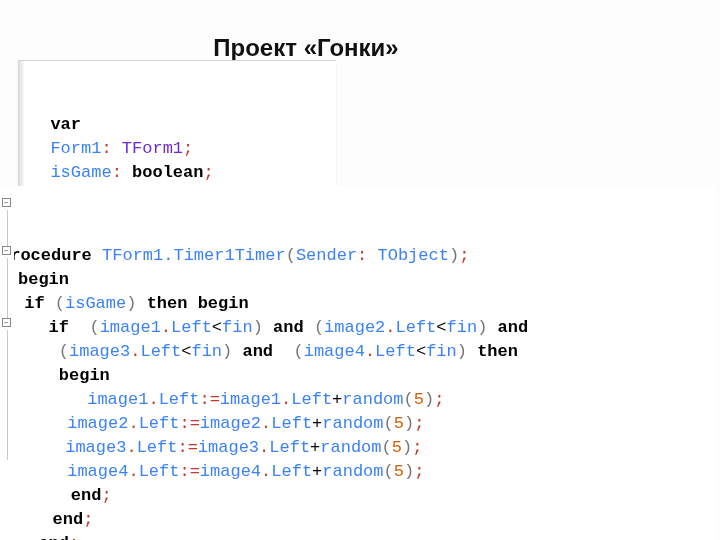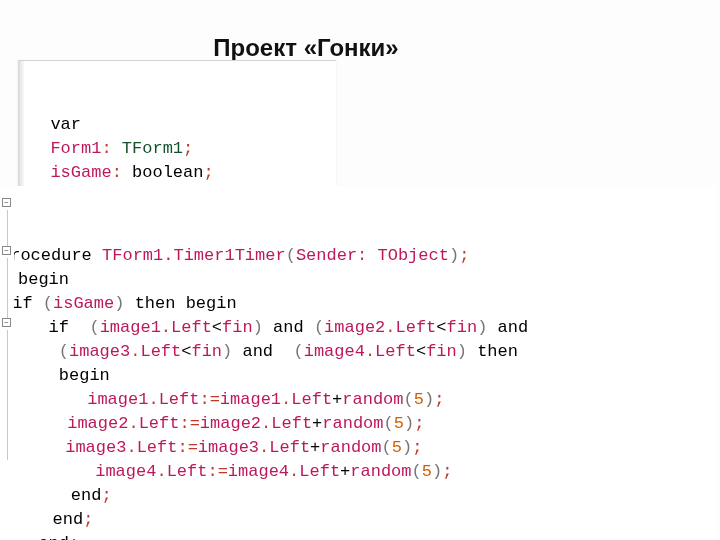--- a/index.html
+++ b/index.html
@@ -68,26 +68,26 @@
     line-height: 8px;
     text-align: center;
     color: #555;
     box-sizing: border-box;
   }
   .vline {
     position: absolute;
     width: 1px;
     background: #c8c8c8;
   }
-  .kw   { font-weight: normal; color: #000; }
-  .typ  { color: #14532d; }
+  .kw   { font-weight: bold; color: #000; }
+  .typ  { color: #6d28d9; }
   .num  { color: #d06000; }
   .pun  { color: #c0392b; }
   .brk  { color: #777; }
-  .id   { color: #be185d; }
+  .id   { color: #3b82f6; }
   .sl   { color: #000; }
   .leftbar-upper {
     position: absolute;
     left: 0;
     top: 0;
     bottom: 0;
     width: 6px;
     background: linear-gradient(to right, #888 0%, #bbb 40%, #eee 100%);
     opacity: 0.35;
   }
@@ -110,26 +110,26 @@
   <div class="gutter">
     <div class="fold" style="top:12px">−</div>
     <div class="fold" style="top:60px">−</div>
     <div class="fold" style="top:132px">−</div>
     <div class="vline" style="left:7px; top:24px; height:36px;"></div>
     <div class="vline" style="left:7px; top:72px; height:60px;"></div>
     <div class="vline" style="left:7px; top:144px; height:130px;"></div>
   </div>
 <span style=""><span class="kw">procedure</span> <span class="id">TForm1.Timer1Timer</span><span class="brk">(</span><span class="id">Sender</span><span class="pun">:</span> <span class="id">TObject</span><span class="brk">)</span><span class="pun">;</span></span>
 <span style="padding-left:18px"><span class="kw">begin</span></span>
-<span style="padding-left:2px"> <span class="kw">if</span> <span class="brk">(</span><span class="id">isGame</span><span class="brk">)</span> <span class="kw">then</span> <span class="kw">begin</span></span>
+<span style="padding-left:14px"> <span class="kw">if</span> <span class="brk">(</span><span class="id">isGame</span><span class="brk">)</span> <span class="kw">then</span> <span class="kw">begin</span></span>
 <span style="padding-left:18px">   <span class="kw">if</span>  <span class="brk">(</span><span class="id">image1</span><span class="pun">.</span><span class="id">Left</span><span class="sl">&lt;</span><span class="id">fin</span><span class="brk">)</span> <span class="kw">and</span> <span class="brk">(</span><span class="id">image2</span><span class="pun">.</span><span class="id">Left</span><span class="sl">&lt;</span><span class="id">fin</span><span class="brk">)</span> <span class="kw">and</span></span>
 <span style="padding-left:18px">    <span class="brk">(</span><span class="id">image3</span><span class="pun">.</span><span class="id">Left</span><span class="sl">&lt;</span><span class="id">fin</span><span class="brk">)</span> <span class="kw">and</span>  <span class="brk">(</span><span class="id">image4</span><span class="pun">.</span><span class="id">Left</span><span class="sl">&lt;</span><span class="id">fin</span><span class="brk">)</span> <span class="kw">then</span></span>
 <span style="padding-left:18px">    <span class="kw">begin</span></span>
 <span style="padding-left:26px">      <span class="id">image1</span><span class="pun">.</span><span class="id">Left</span><span class="pun">:=</span><span class="id">image1</span><span class="pun">.</span><span class="id">Left</span><span class="sl">+</span><span class="id">random</span><span class="brk">(</span><span class="num">5</span><span class="brk">)</span><span class="pun">;</span></span>
 <span style="padding-left:6px">      <span class="id">image2</span><span class="pun">.</span><span class="id">Left</span><span class="pun">:=</span><span class="id">image2</span><span class="pun">.</span><span class="id">Left</span><span class="sl">+</span><span class="id">random</span><span class="brk">(</span><span class="num">5</span><span class="brk">)</span><span class="pun">;</span></span>
 <span style="padding-left:4px">      <span class="id">image3</span><span class="pun">.</span><span class="id">Left</span><span class="pun">:=</span><span class="id">image3</span><span class="pun">.</span><span class="id">Left</span><span class="sl">+</span><span class="id">random</span><span class="brk">(</span><span class="num">5</span><span class="brk">)</span><span class="pun">;</span></span>
-<span style="padding-left:34px">      <span class="id">image4</span><span class="pun">.</span><span class="id">Left</span><span class="pun">:=</span><span class="id">image4</span><span class="pun">.</span><span class="id">Left</span><span class="sl">+</span><span class="id">random</span><span class="brk">(</span><span class="num">5</span><span class="brk">)</span><span class="pun">;</span></span>
+<span style="padding-left:6px">      <span class="id">image4</span><span class="pun">.</span><span class="id">Left</span><span class="pun">:=</span><span class="id">image4</span><span class="pun">.</span><span class="id">Left</span><span class="sl">+</span><span class="id">random</span><span class="brk">(</span><span class="num">5</span><span class="brk">)</span><span class="pun">;</span></span>
 <span style="padding-left:30px">    <span class="kw">end</span><span class="pun">;</span></span>
 <span style="padding-left:22px">   <span class="kw">end</span><span class="pun">;</span></span>
 <span style="padding-left:18px">  <span class="kw">end</span><span class="pun">;</span></span>
 </div>
 
 </div>
 
 </body></html>

